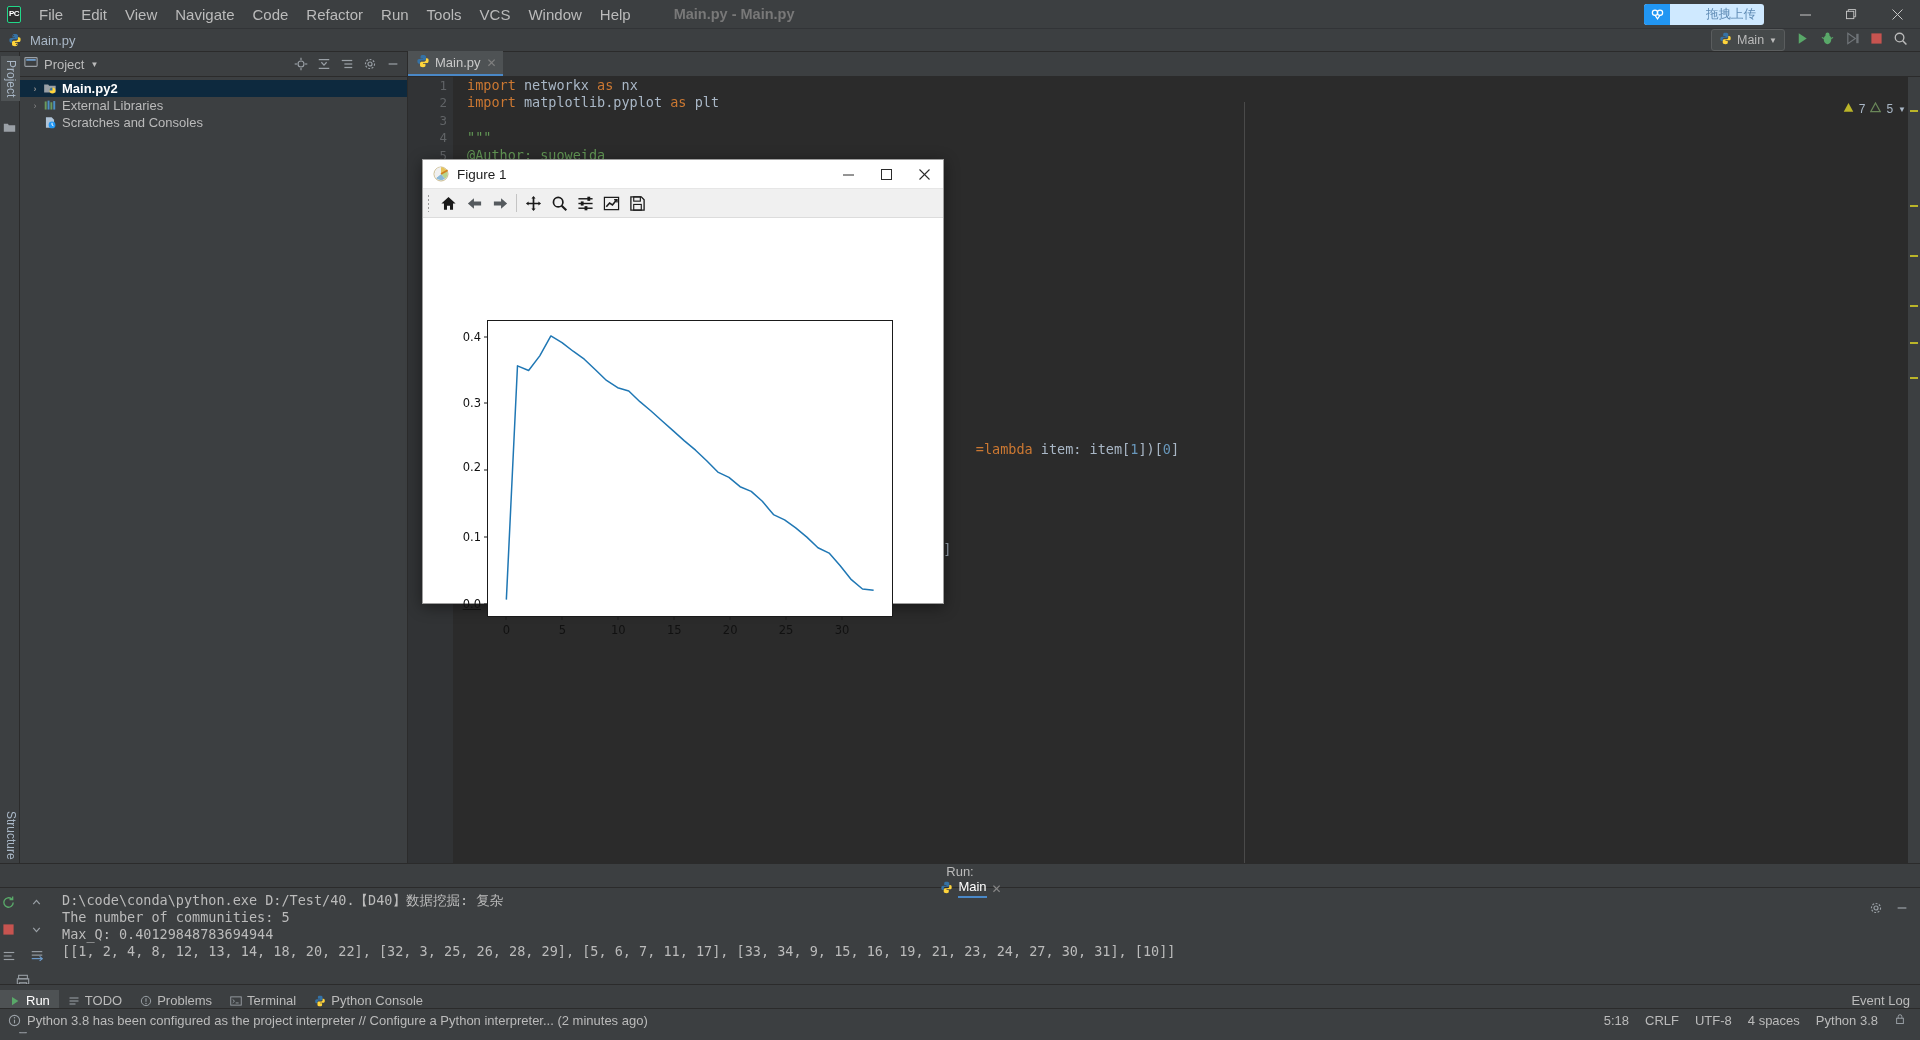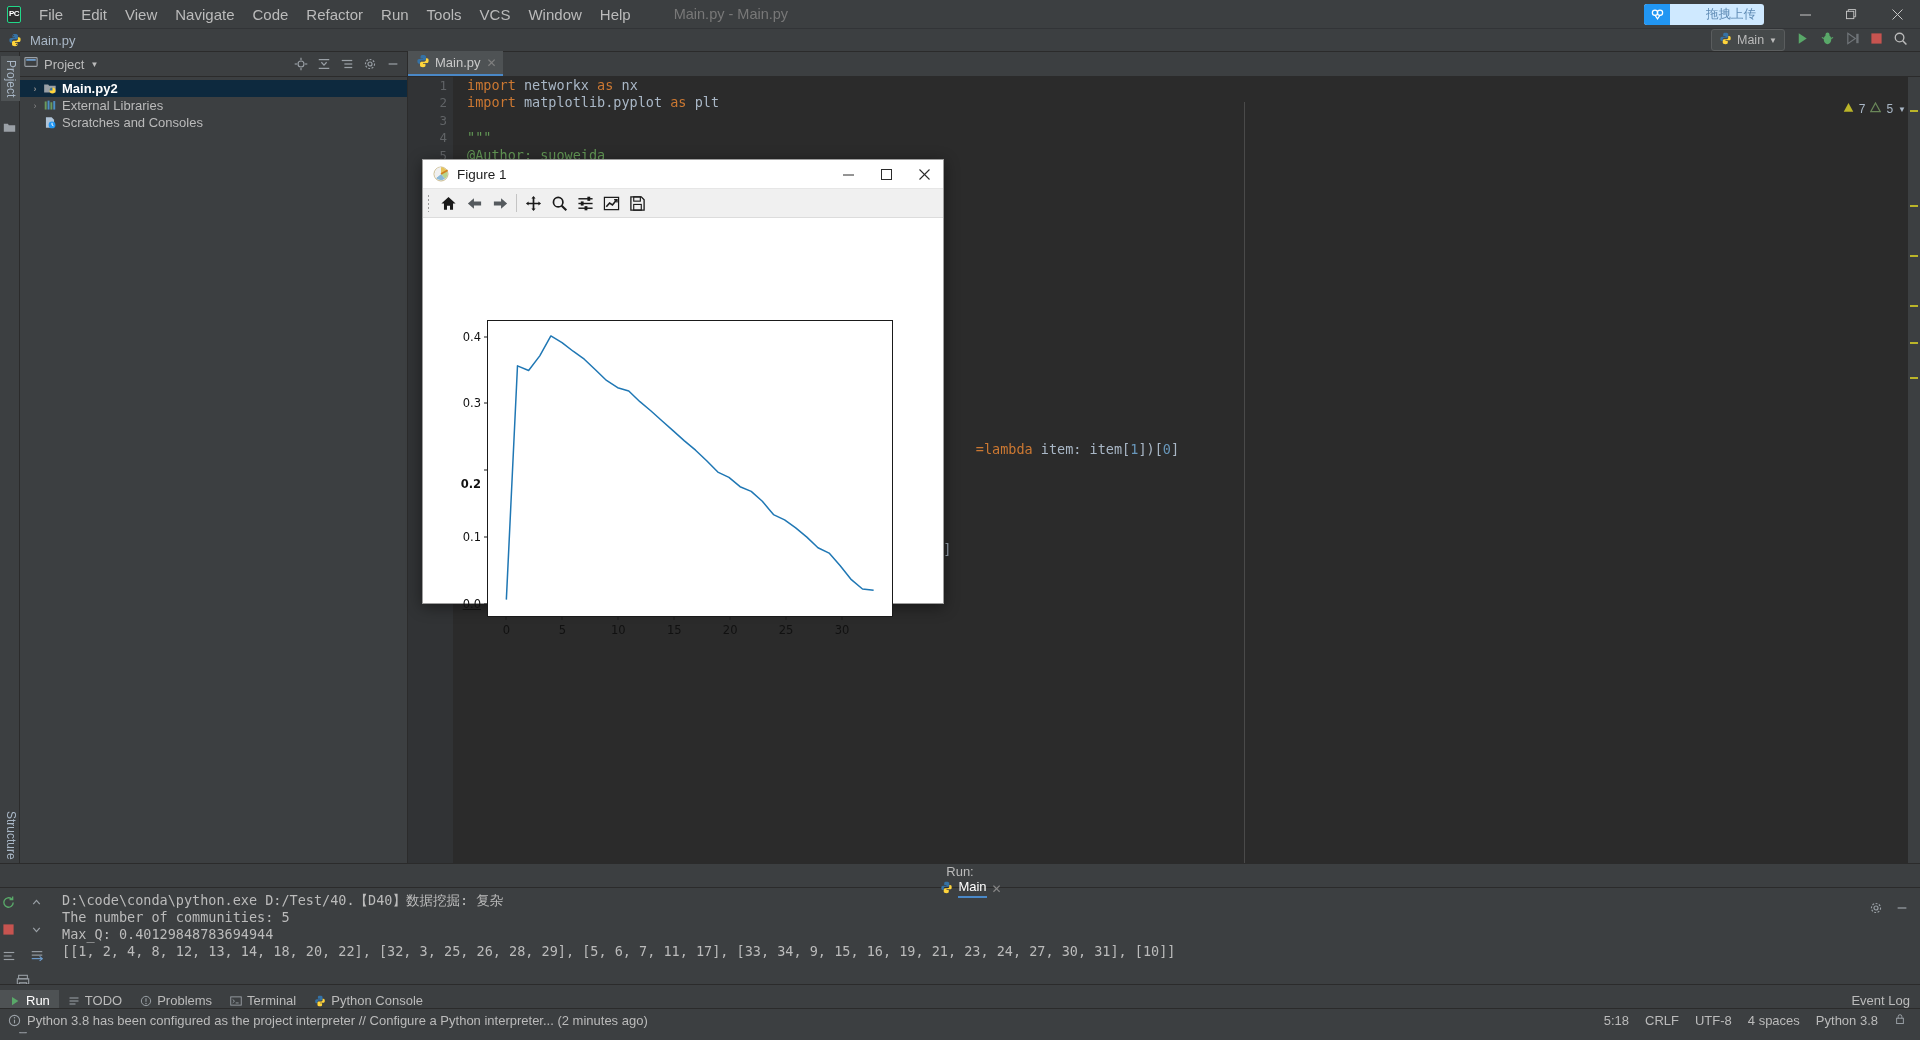--- a/index.html
+++ b/index.html
@@ -21,21 +21,21 @@
     width: 14px; height: 17px; margin-left: 7px; margin-right: 9px;
     background: #2f2f2f; border: 1.5px solid #21d789; border-radius: 2px;
     color: #ffffff; font-size: 8px; line-height: 14px; text-align: center;
     font-weight: bold; letter-spacing: -0.5px;
   }
   .menu-item {
     color: #bbbbbb; font-size: 15px; padding: 3px 9px; cursor: default;
     white-space: nowrap;
   }
   #win-title {
-    color: #787878; font-size: 14.5px; margin-left: 34px; white-space: nowrap;
+    color: #787878; font-size: 14.5px; margin-left: 34px; white-space: nowrap; font-weight: bold;
   }
   #titlebar-right {
     margin-left: auto; display: flex; align-items: center; height: 29px;
   }
   #netdisk-widget {
     display: flex; align-items: center; height: 21px;
     background: #cfe9ff; border-radius: 3px; margin-right: 18px;
     overflow: hidden;
     gap: 28px;
   }
@@ -779,21 +779,21 @@
   <div id="figure-canvas">
     <div id="plot-frame">
       <svg id="plot-svg" viewBox="0 0 406 297" preserveAspectRatio="none">
           <path d="M18.45 279.98 L29.64 45.05 L40.82 49.72 L52.01 35.04 L63.19 15.02 L74.38 21.69 L85.56 30.37 L96.75 38.38 L107.93 49.06 L119.12 59.73 L130.30 67.08 L141.48 70.41 L152.67 81.09 L163.85 90.43 L175.04 100.45 L186.22 110.46 L197.41 120.47 L208.59 129.81 L219.78 140.49 L230.96 151.84 L242.15 157.18 L253.33 166.52 L264.52 171.19 L275.70 181.20 L286.88 194.55 L298.07 199.89 L309.25 207.90 L320.44 217.24 L331.62 227.92 L342.81 233.26 L353.99 245.94 L365.18 259.96 L376.36 269.30 L387.55 270.64" fill="none" stroke="#1f77b4" stroke-width="1.5" vector-effect="non-scaling-stroke" stroke-linejoin="round"></path>
         </svg>
     <div class="ytick-mark" style="top: 282.651px;"></div>
         <div class="ytick-lab" style="top: 282.651px; text-decoration: underline;">0.0</div>
         <div class="ytick-mark" style="top: 215.909px;"></div>
         <div class="ytick-lab" style="top: 215.909px;">0.1</div>
         <div class="ytick-mark" style="top: 149.167px;"></div>
-        <div class="ytick-lab" style="top: 163px; font-weight: bold;">0.2</div>
+        <div class="ytick-lab" style="top: 146px;">0.2</div>
         <div class="ytick-mark" style="top: 82.4258px;"></div>
         <div class="ytick-lab" style="top: 82.4258px;">0.3</div>
         <div class="ytick-mark" style="top: 15.6843px;"></div>
         <div class="ytick-lab" style="top: 15.6843px;">0.4</div>
         <div class="xtick-mark" style="left: 18.4545px;"></div>
         <div class="xtick-lab" style="left: 18.4545px;">0</div>
         <div class="xtick-mark" style="left: 74.3774px;"></div>
         <div class="xtick-lab" style="left: 74.3774px;">5</div>
         <div class="xtick-mark" style="left: 130.3px;"></div>
         <div class="xtick-lab" style="left: 130.3px;">10</div>

